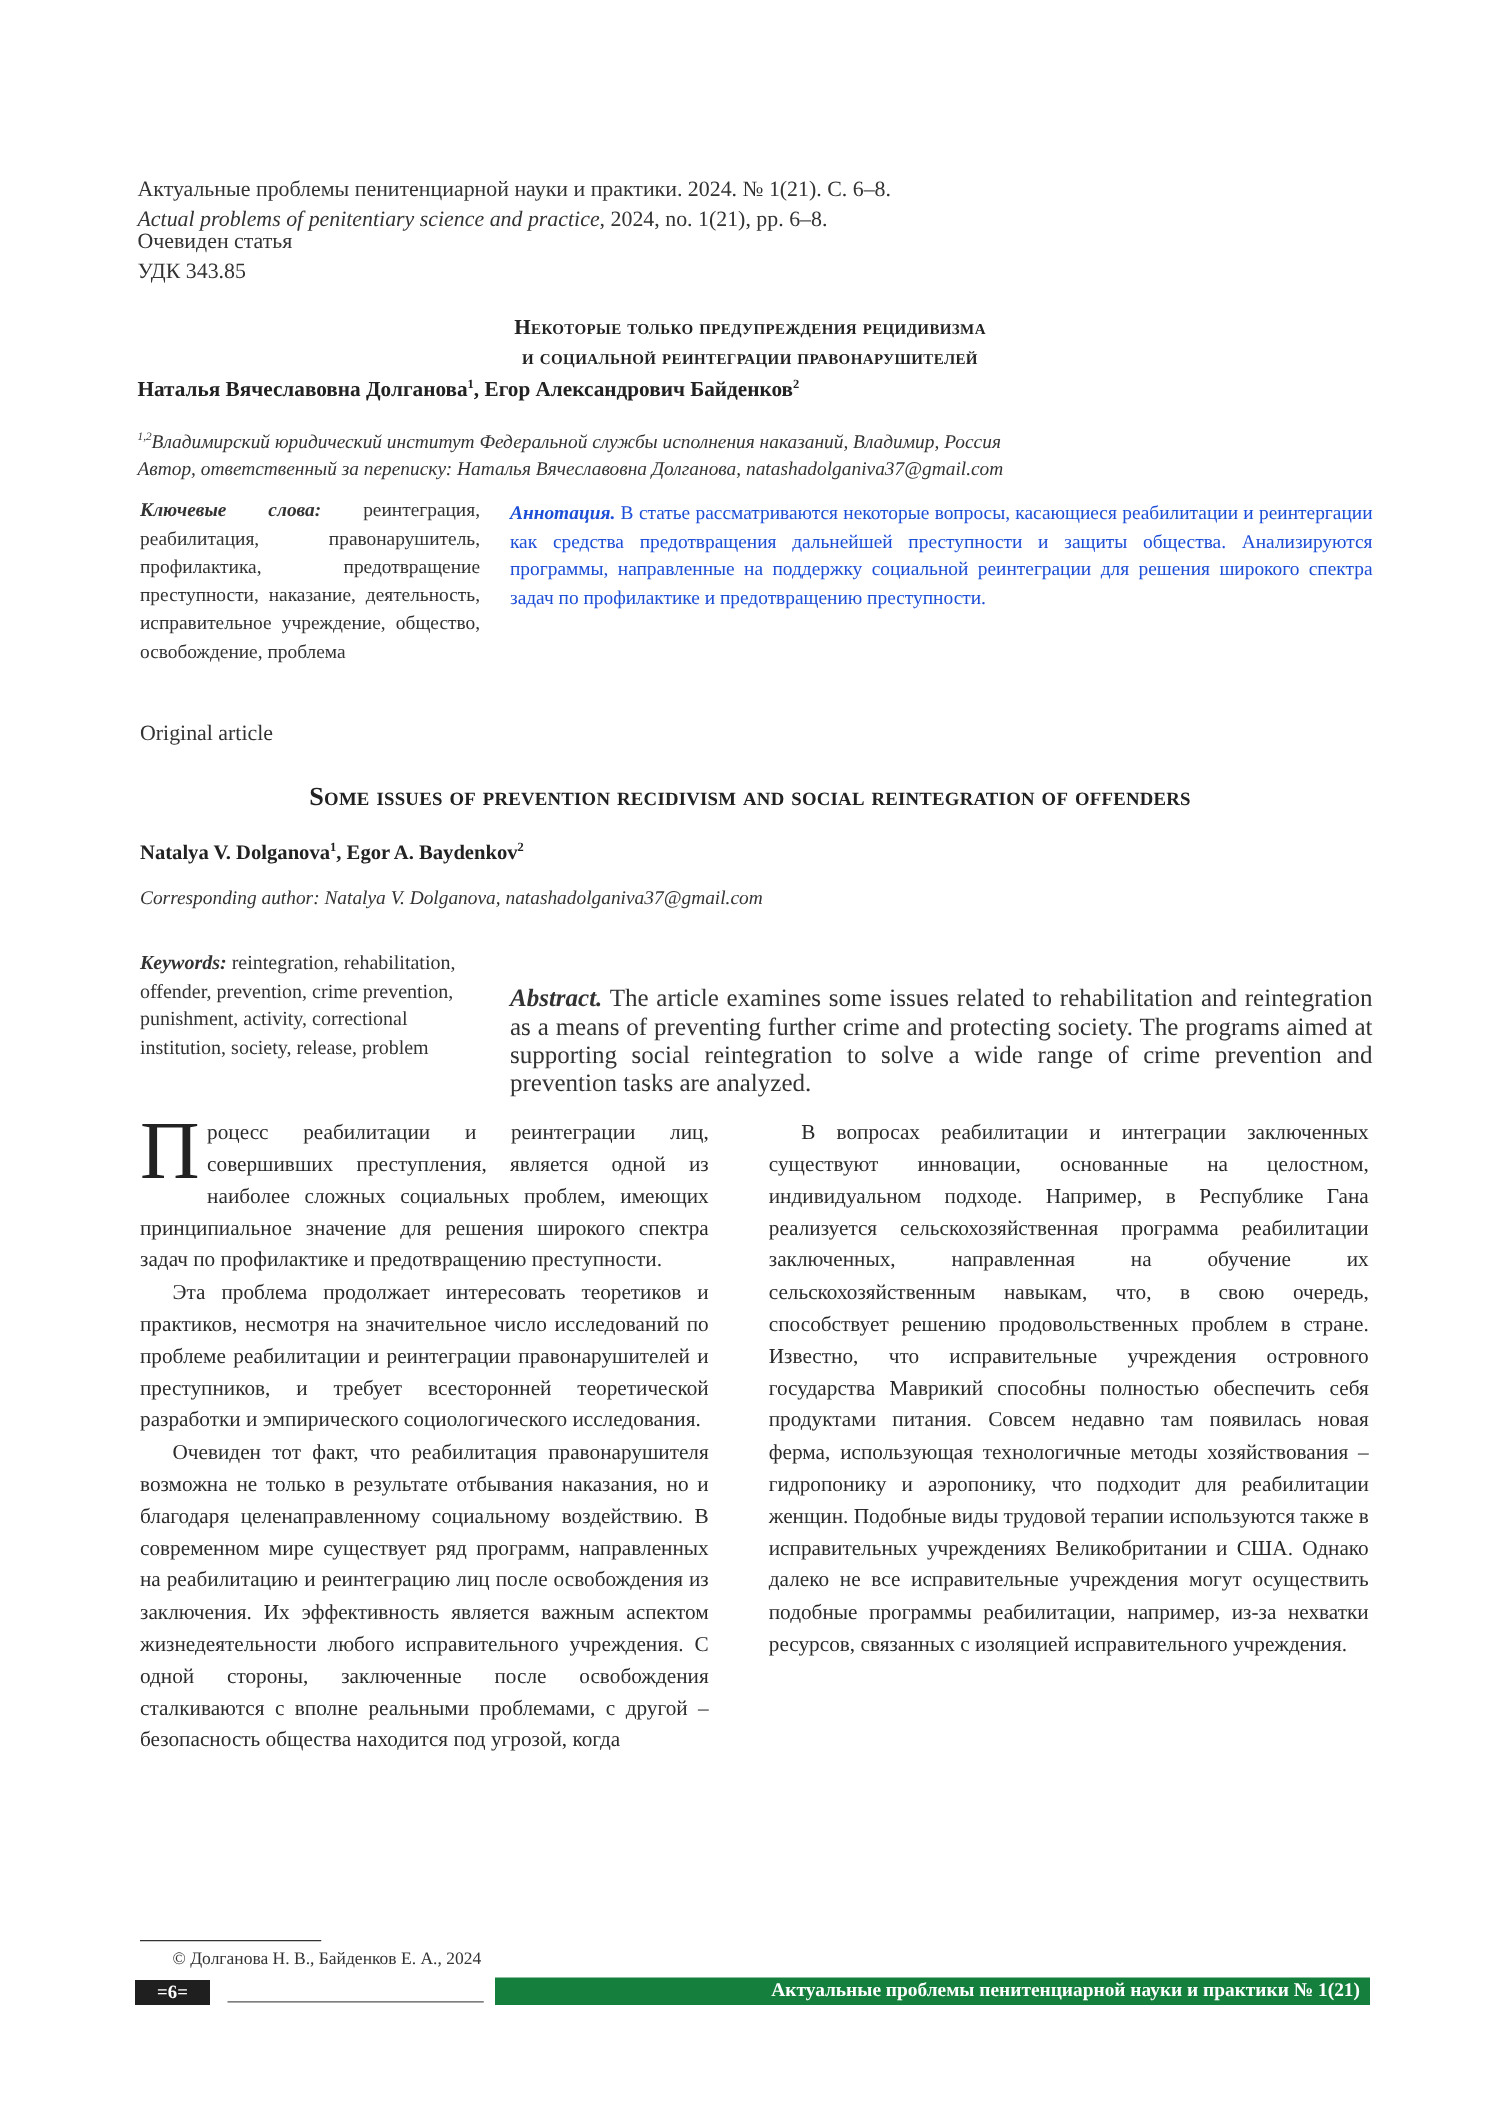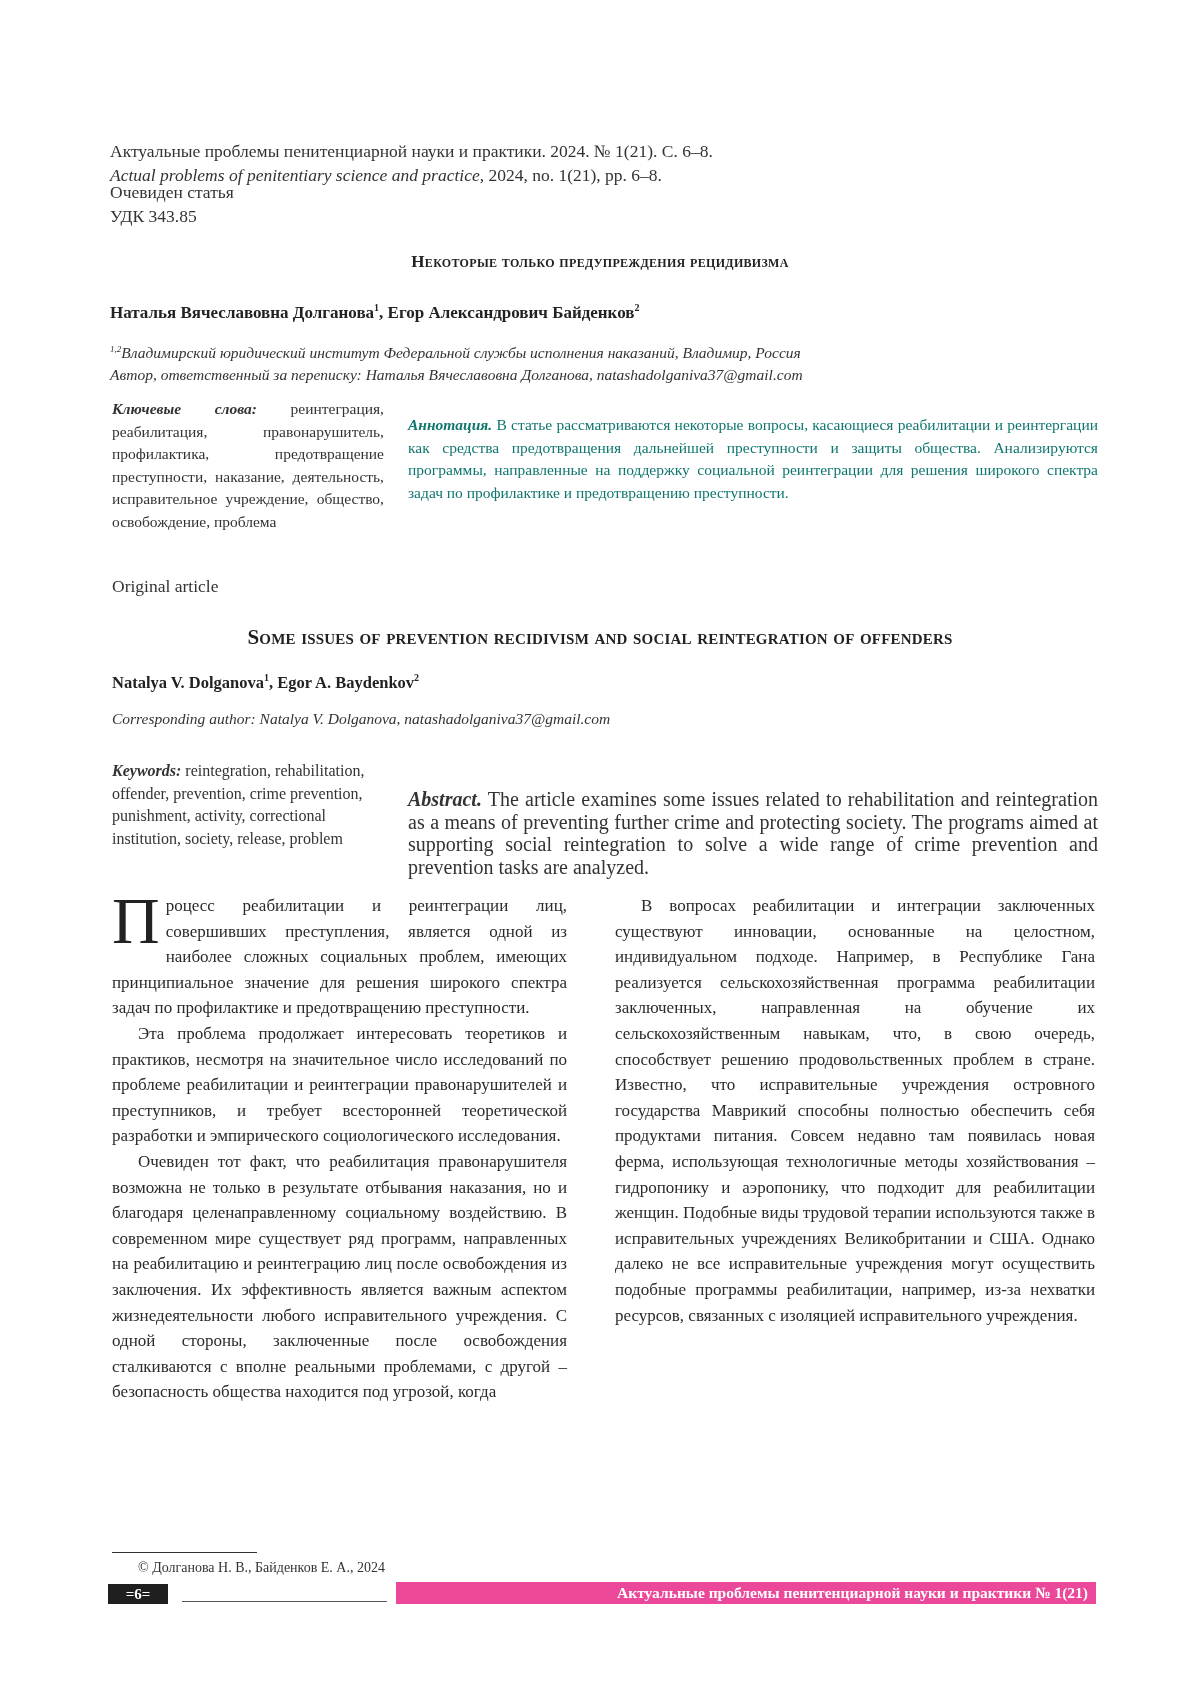--- a/index.html
+++ b/index.html
@@ -17,21 +17,21 @@
   .type-block { left: 110px; top: 180px; font-size: 17.5px; line-height: 24px; color: #333; }
 
   .title-ru { left: 110px; width: 980px; top: 250px; text-align: center; font-weight: bold; font-size: 17px; line-height: 24px; font-variant: small-caps; letter-spacing: 0.3px; color: #222; }
   .authors-ru { left: 110px; top: 302px; font-weight: bold; font-size: 17px; color: #222; }
   .authors-ru sup, .authors-en sup { font-size: 10px; }
   .affil-ru { left: 110px; top: 338px; font-size: 15.5px; line-height: 22px; font-style: italic; color: #333; }
   .affil-ru sup { font-size: 9px; }
 
   .kw-ru { left: 112px; top: 398px; width: 272px; font-size: 15.5px; line-height: 22.5px; text-align: justify; color: #333; }
   .kw-ru b, .kw-en b { font-style: italic; font-weight: bold; }
-  .abs-ru { left: 408px; top: 414px; width: 690px; font-size: 15.5px; line-height: 22.5px; text-align: justify; color: #0f766e; }
+  .abs-ru { left: 408px; top: 400px; width: 690px; font-size: 15.5px; line-height: 22.5px; text-align: justify; color: #1d4ed8; }
   .abs-ru b, .abs-en b { font-style: italic; font-weight: bold; }
 
   .orig { left: 112px; top: 576px; font-size: 17.5px; color: #333; }
   .title-en { left: 110px; width: 980px; top: 625px; text-align: center; font-weight: bold; font-size: 21px; font-variant: small-caps; letter-spacing: 0.2px; color: #222; }
   .authors-en { left: 112px; top: 672px; font-weight: bold; font-size: 16.5px; color: #222; }
   .affil-en { left: 112px; top: 708px; font-size: 15.5px; line-height: 22px; font-style: italic; color: #333; }
 
   .kw-en { left: 112px; top: 760px; width: 272px; font-size: 16px; line-height: 22.5px; color: #333; }
   .abs-en { left: 408px; top: 788px; width: 690px; font-size: 20px; line-height: 22.5px; text-align: justify; color: #333; }
 
@@ -40,39 +40,40 @@
   .col-right { left: 615px; width: 480px; }
   .col p { margin: 0; text-indent: 26px; }
   .col p.first { text-indent: 0; }
   .dropcap { float: left; font-size: 66px; line-height: 52px; margin: 2px 6px 0 0; color: #222; font-family: "Liberation Serif", serif; }
 
   .fn-rule { left: 112px; top: 1552px; width: 145px; height: 1px; background: #333; }
   .fn { left: 138px; top: 1560px; font-size: 14px; color: #333; }
 
   .footer-page { left: 108px; top: 1584px; width: 60px; height: 20px; background: #1f1f1f; color: #fff; font-size: 15px; font-weight: bold; text-align: center; line-height: 20px; }
   .footer-rule { left: 182px; top: 1601px; width: 205px; height: 1px; background: #555; }
-  .footer-bar { left: 396px; top: 1582px; width: 700px; height: 22px; background: #ec4899; color: #fff; font-size: 15.5px; font-weight: bold; text-align: right; line-height: 22px; padding-right: 8px; box-sizing: border-box; }
+  .footer-bar { left: 396px; top: 1582px; width: 700px; height: 22px; background: #15803d; color: #fff; font-size: 15.5px; font-weight: bold; text-align: right; line-height: 22px; padding-right: 8px; box-sizing: border-box; }
 </style>
 </head>
 <body>
 
 <div class="page">
 
   <div class="abs hdr serif">
     <div>Актуальные проблемы пенитенциарной науки и практики. 2024. № 1(21). С. 6–8.</div>
     <div><i>Actual problems of penitentiary science and practice,</i><span> 2024, no. 1(21), pp. 6–8.</span></div>
   </div>
 
   <div class="abs type-block serif">
     <div>Очевиден статья</div>
     <div>УДК 343.85</div>
   </div>
 
   <div class="abs title-ru serif">
     <div>Некоторые только предупреждения рецидивизма</div>
+    <div>и социальной реинтеграции правонарушителей</div>
   </div>
 
   <div class="abs authors-ru serif">
     <span>Наталья Вячеславовна Долганова</span><sup>1</sup>, <span>Егор Александрович Байденков</span><sup>2</sup>
   </div>
 
   <div class="abs affil-ru serif">
     <div><sup>1,2</sup><span>Владимирский юридический институт Федеральной службы исполнения наказаний, Владимир, Россия</span></div>
     <div>Автор, ответственный за переписку: Наталья Вячеславовна Долганова, natashadolganiva37@gmail.com</div>
   </div>

